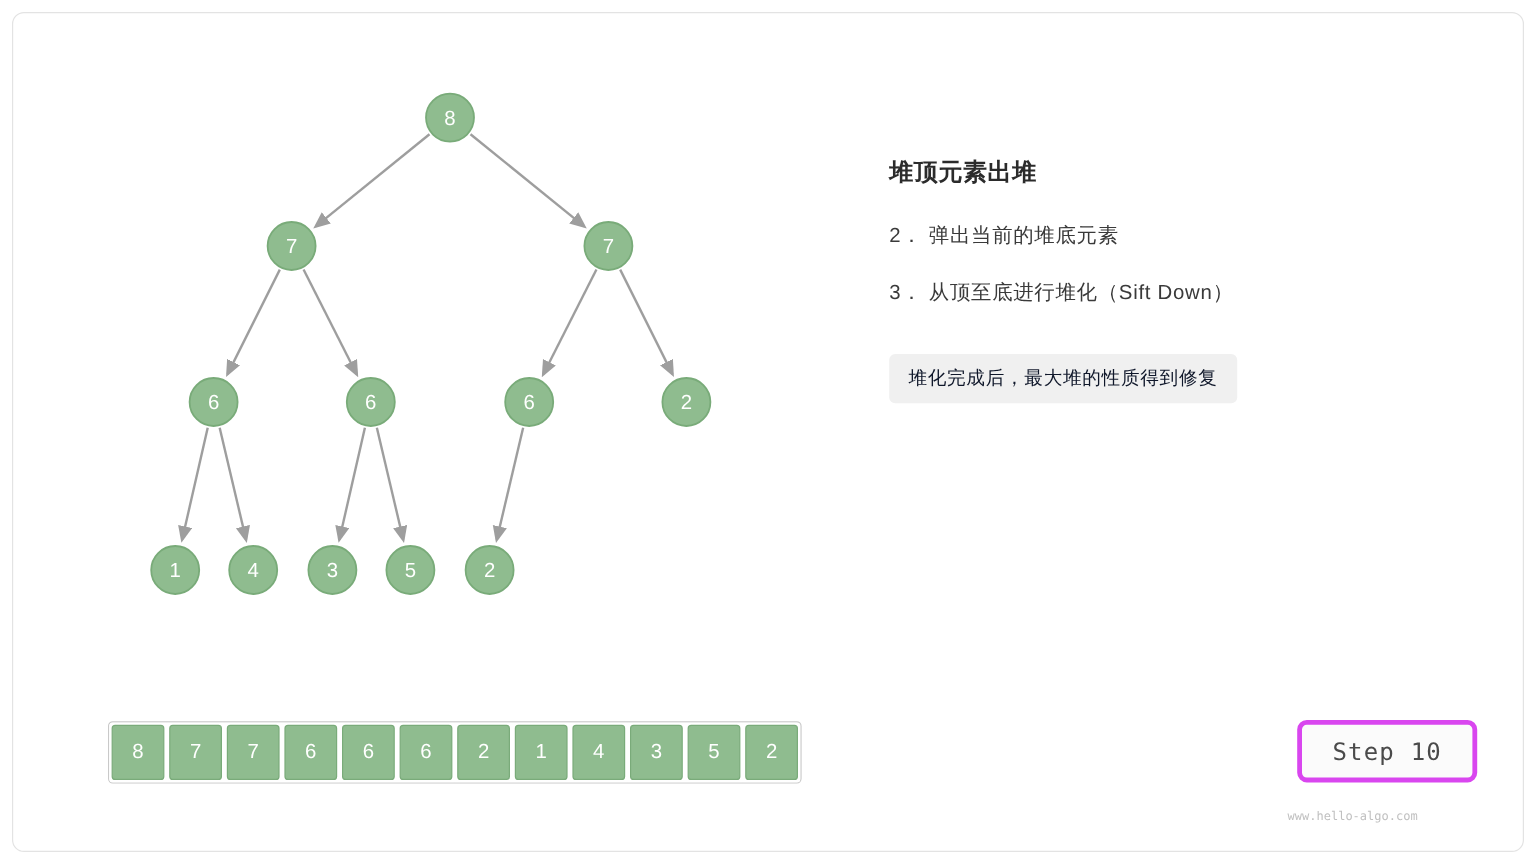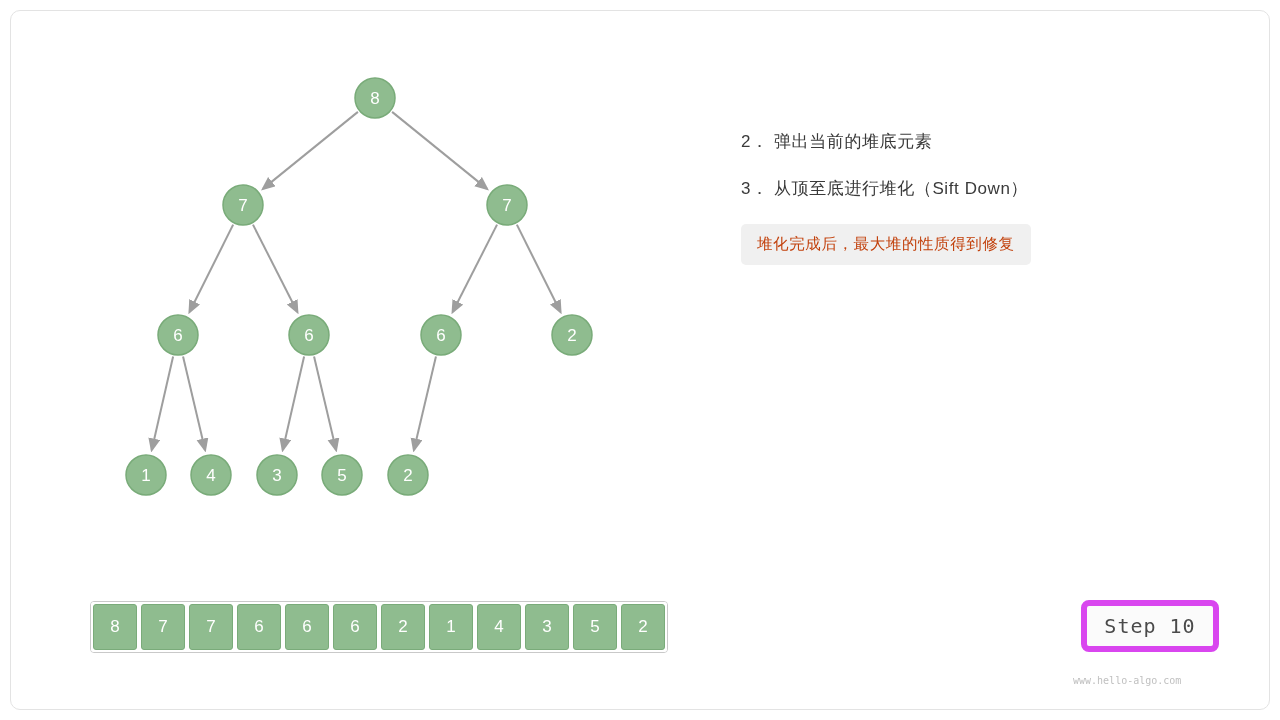--- a/index.html
+++ b/index.html
@@ -63,22 +63,22 @@
     color: #3a3a3a;
     margin: 0 0 24px 0;
     letter-spacing: 0.6px;
   }
   .panel-note {
     display: inline-block;
     background: #f0f0f0;
     border-radius: 5px;
     padding: 10px 16px;
     font-size: 15.5px;
-    color: #c2410c;
-    margin-top: 0;
+    color: #0f172a;
+    margin-top: 16px;
     letter-spacing: 0.6px;
   }
   
   .array {
     position: absolute;
     left: 90px;
     top: 601px;
     display: flex;
     border: 1px solid #c9c9c9;
     border-radius: 4px;
@@ -108,23 +108,23 @@
     display: flex;
     align-items: center;
     justify-content: center;
   }
   .array-cell { background: #ffffff; border-right: none; }
   
   .step-badge {
     position: absolute;
     left: 1081px;
     top: 600px;
-    width: 138px;
+    width: 150px;
     height: 52px;
-    border: 6px solid #d946ef;
+    border: 4px solid #d946ef;
     border-radius: 8px;
     background: #fbfbfb;
     display: flex;
     align-items: center;
     justify-content: center;
     font-family: "DejaVu Sans Mono", monospace;
     font-size: 20px;
     color: #4a4a4a;
     letter-spacing: 1px;
     box-sizing: border-box;
@@ -210,20 +210,21 @@
           <text x="342" y="481" text-anchor="middle" class="node-text">5</text>
         </g>
         <g>
           <circle cx="408" cy="475" r="20" fill="#8fbc8f" stroke="#79ab79" stroke-width="1.5"></circle>
           <text x="408" y="481" text-anchor="middle" class="node-text">2</text>
         </g>
       </g>
   </svg>
 
   <div class="panel">
+    <div class="panel-title">堆顶元素出堆</div>
     <div class="panel-step">2． 弹出当前的堆底元素</div>
     <div class="panel-step">3． 从顶至底进行堆化（Sift Down）</div>
     <div class="panel-note">堆化完成后，最大堆的性质得到修复</div>
   </div>
 
   <div class="array" id="array-row">
       <div class="array-cell">
         <div class="cellbox">8</div>
       </div>
       <div class="array-cell">

